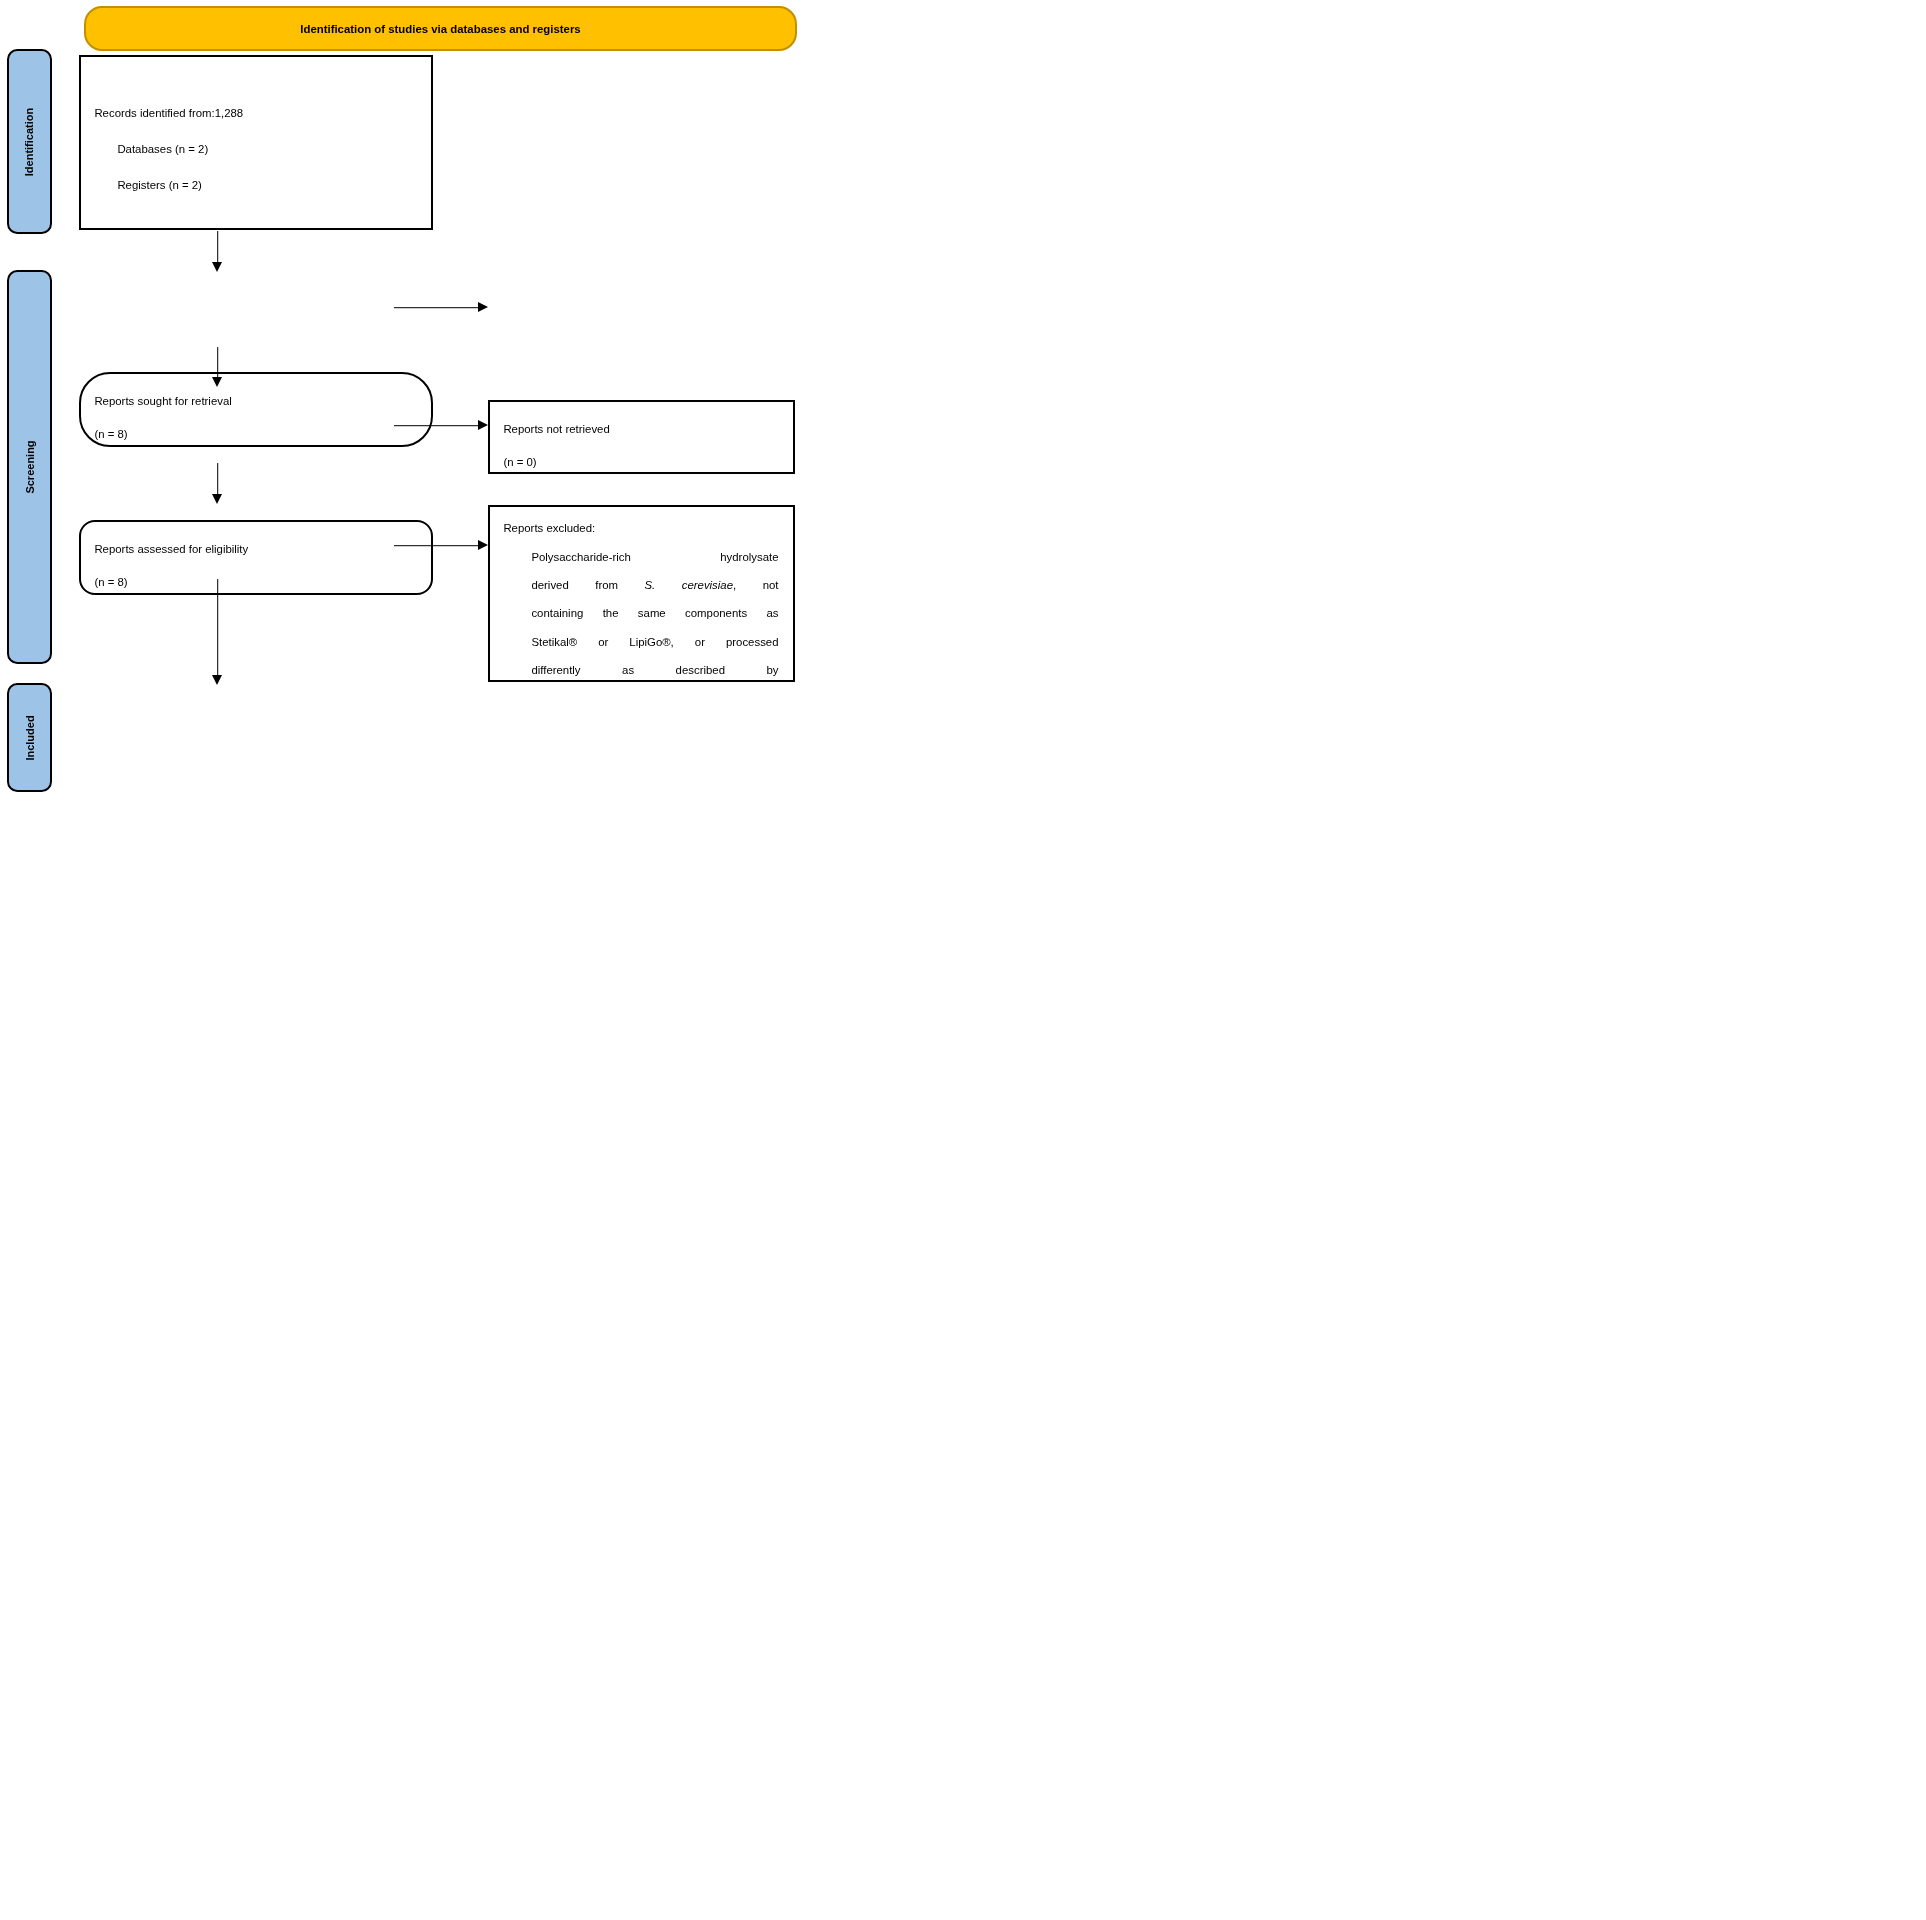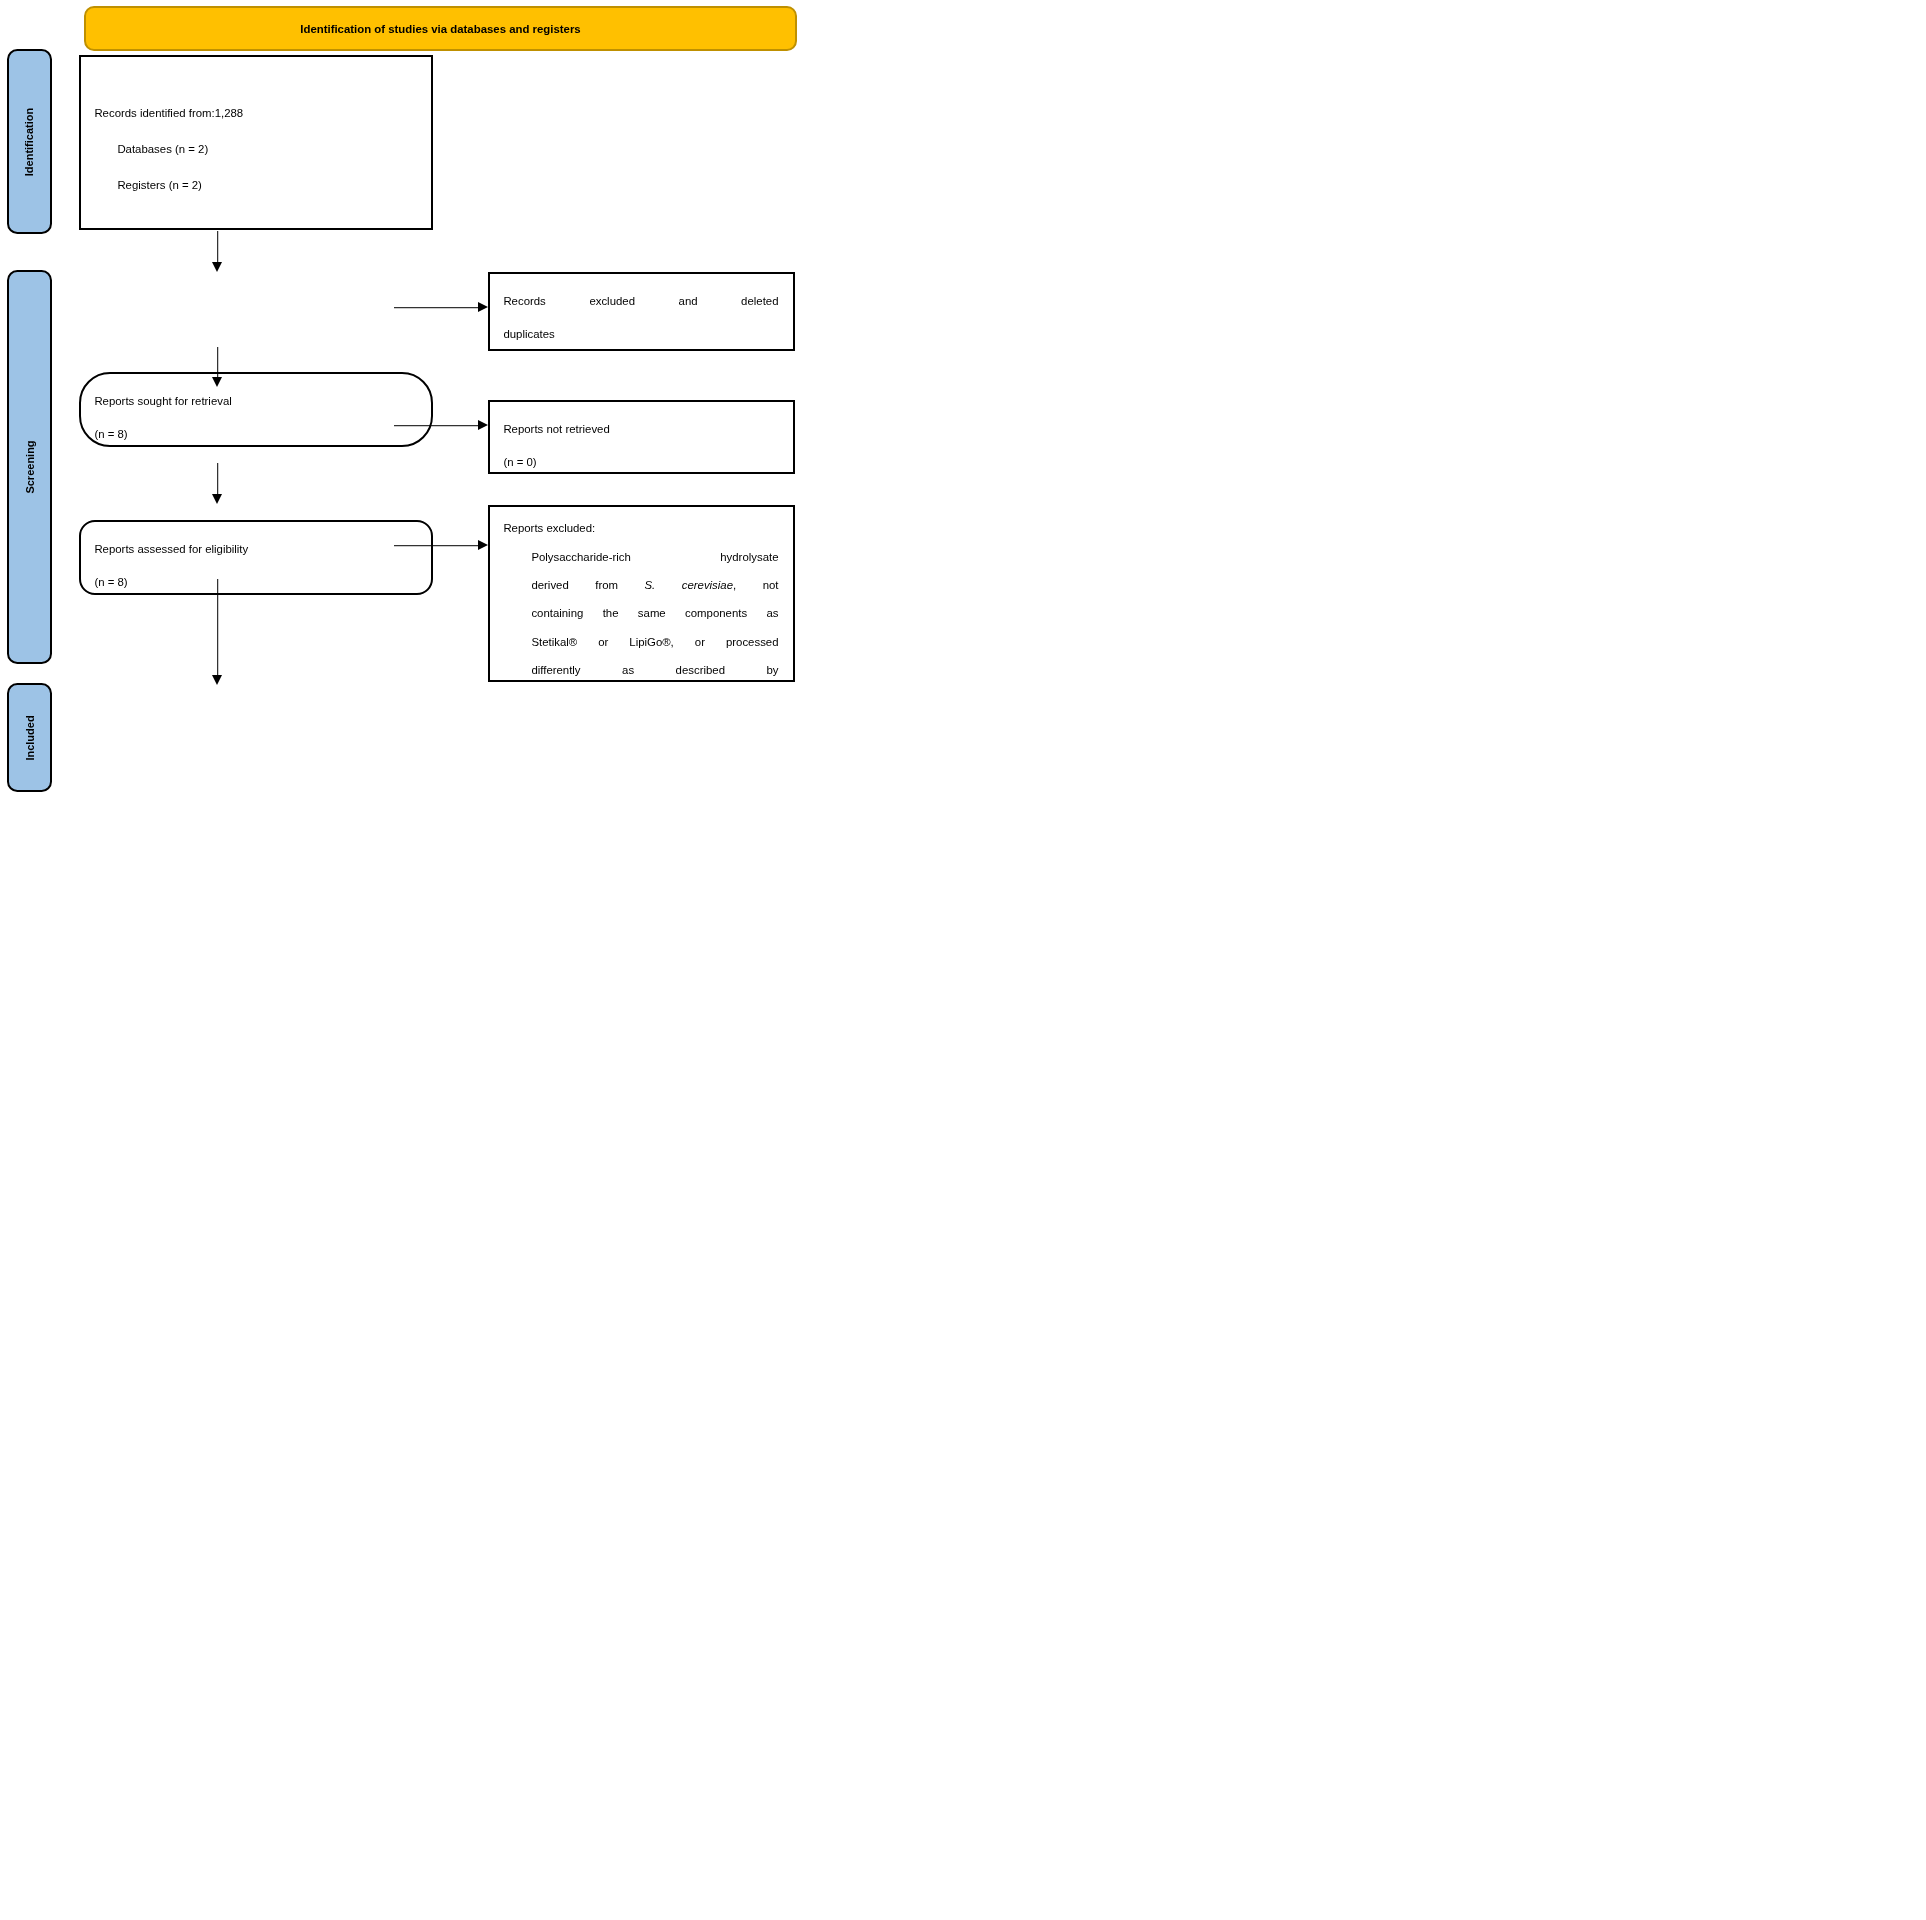--- a/index.html
+++ b/index.html
@@ -7,21 +7,21 @@
     position:relative;
     width:803px;
     height:800px;
     background:#ffffff;
     font-family:"Liberation Sans", sans-serif;
     color:#000;
     overflow:hidden;
   }
   .banner{
     position:absolute;left:84px;top:6.2px;width:713px;height:45px;
-    background:#FFC000;border:2.1px solid #BF9000;border-radius:10px;
+    background:#FFC000;border:2.1px solid #BF9000;border-radius:18px;
     box-sizing:border-box;display:flex;align-items:center;justify-content:center;
     font-weight:bold;font-size:11.4px;
   }
   .sideblue{
     position:absolute;left:6.7px;width:45px;background:#9DC3E6;
     border:2.6px solid #000;border-radius:10.3px;box-sizing:border-box;
     display:flex;align-items:center;justify-content:center;
   }
   .sideblue span{
     transform:rotate(-90deg);white-space:nowrap;
@@ -121,26 +121,20 @@
   </div>
 
   <div class="box main-col b4">
     <div class="content">
       <div class="line">Reports assessed for eligibility</div>
       <div class="line">(n = 8)</div>
     </div>
   </div>
 
 
-  <div class="box right-col rb2">
-    <div class="content">
-      <div class="line jline">Records excluded and deleted</div>
-      <div class="line">duplicates</div>
-    </div>
-  </div>
 
   <div class="box right-col rb3">
     <div class="content">
       <div class="line">Reports not retrieved</div>
       <div class="line">(n = 0)</div>
     </div>
   </div>
 
   <div class="box right-col rb4 lh55">
     <div class="content">

